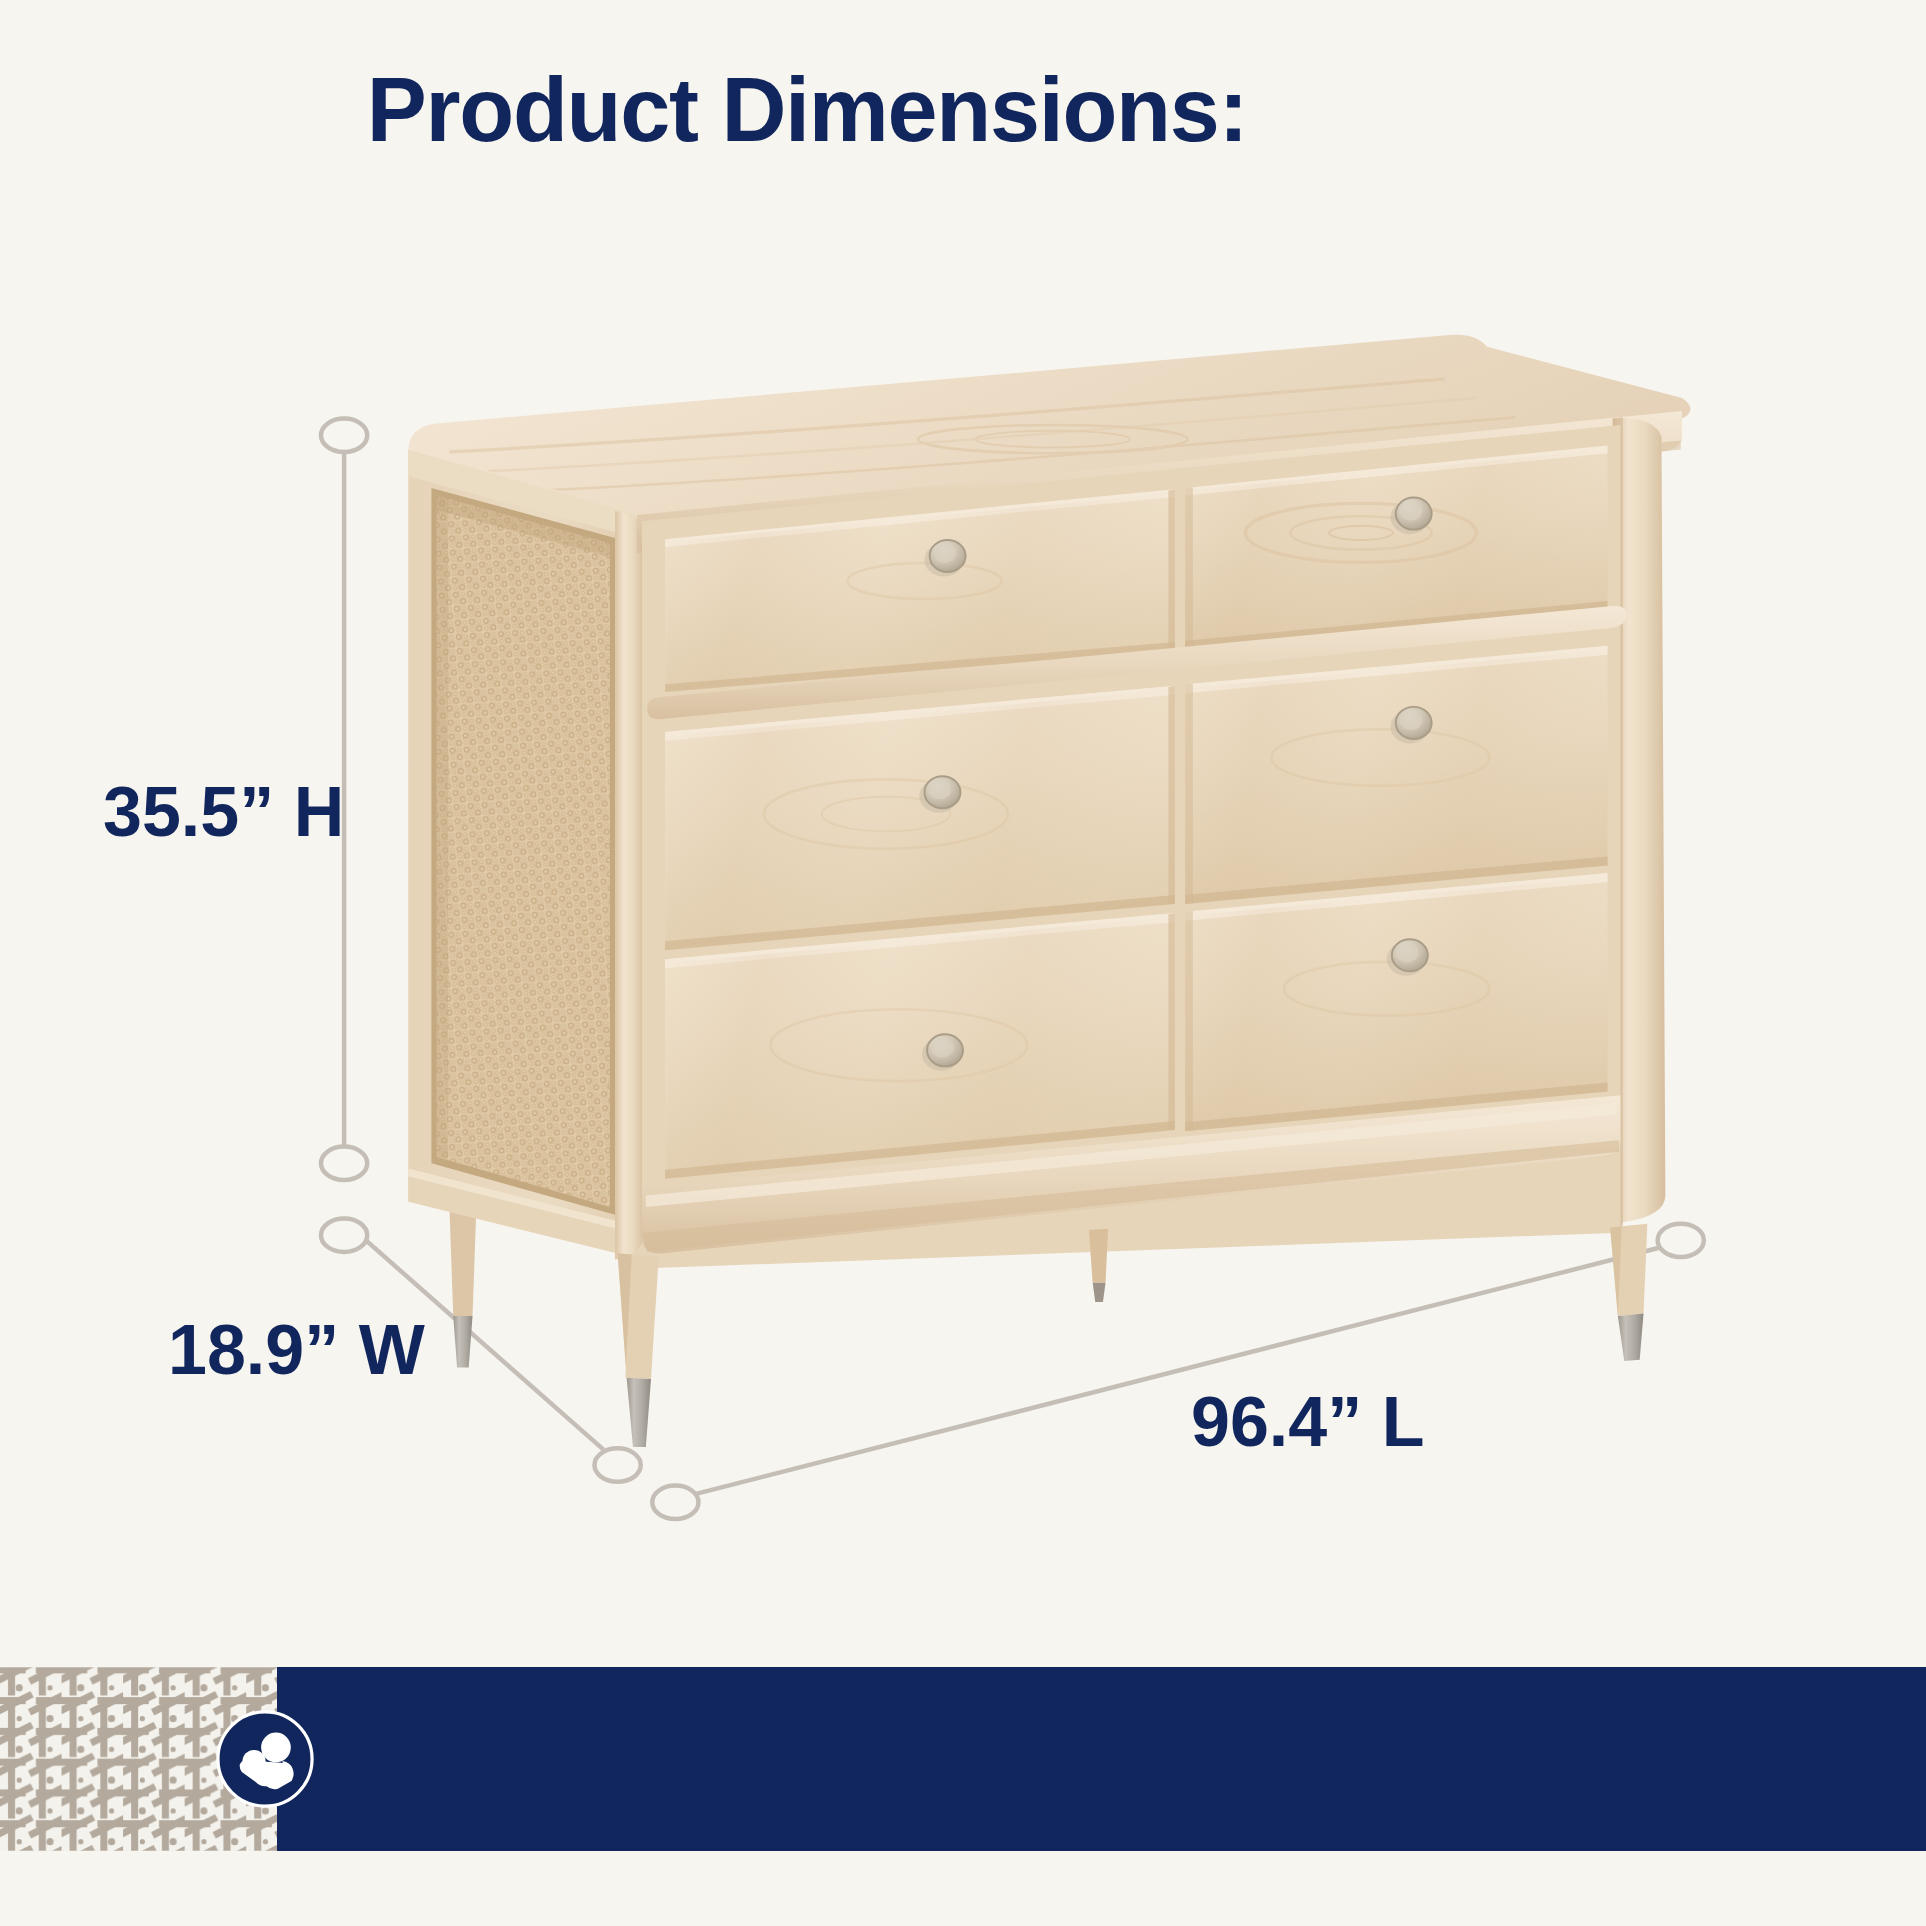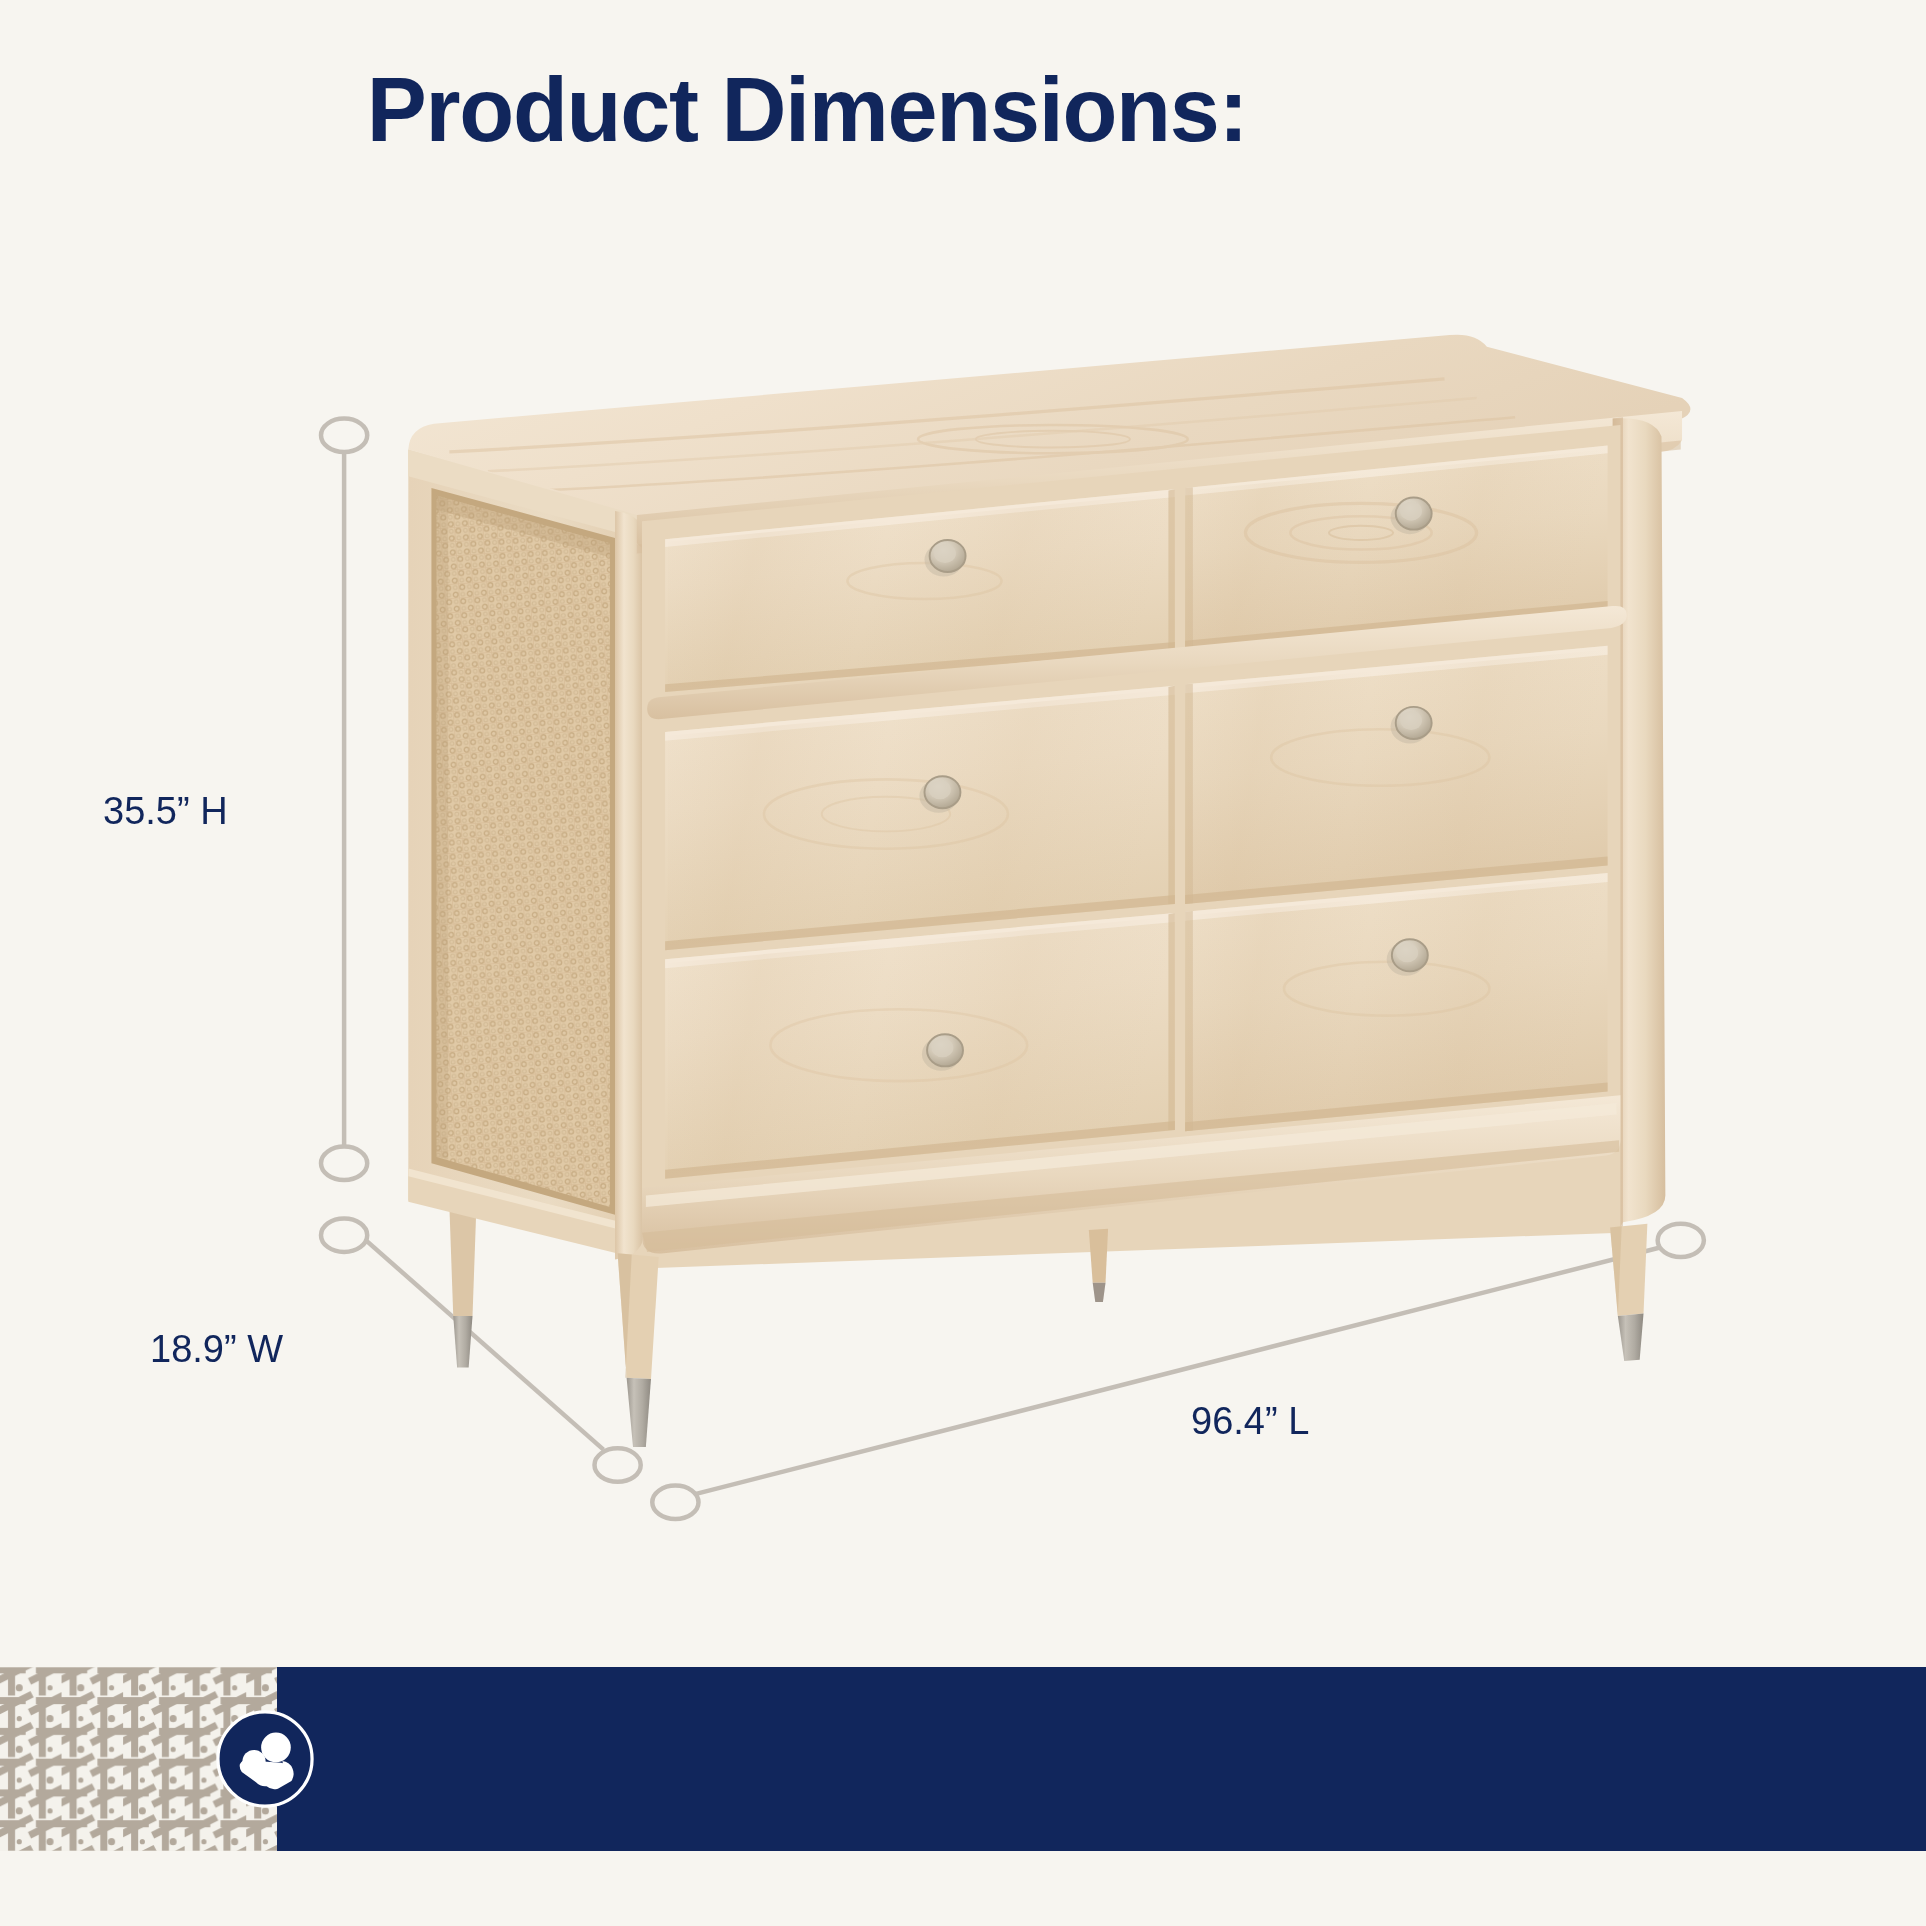--- a/index.html
+++ b/index.html
@@ -22,28 +22,27 @@
     letter-spacing:-1.3px;
     color:#11265C;
     font-family:"Liberation Sans", sans-serif;
   }
 
   
   .dimlayer { position:absolute; inset:0; }
   .dimlabel {
     position:absolute;
     color:#11265C;
-    font-size:38px;
-    font-weight:400;
+    font-size:70px;
+    font-weight:700;
     white-space:nowrap;
     letter-spacing:0px;
-    margin-top:18px;
   }
   #lbl-h { left:103px; top:772px; }
-  #lbl-w { left:150px; top:1310px; }
+  #lbl-w { left:168px; top:1310px; }
   #lbl-l { left:1191px; top:1382px; }
 
   
   .product { position:absolute; left:0; top:0; width:1926px; height:1926px; }
 
   svg.art { position:absolute; left:0; top:0; }
 
   
   .banner {
     position:absolute;

